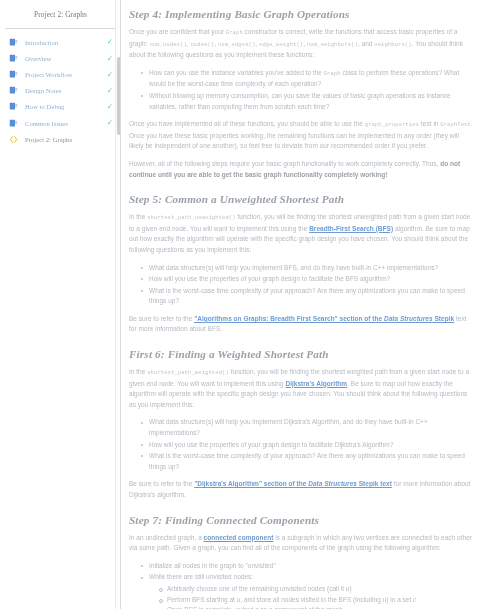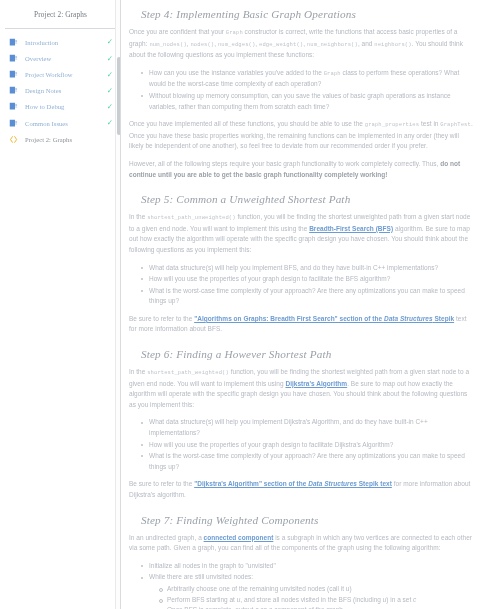--- a/index.html
+++ b/index.html
@@ -89,24 +89,24 @@
   .content {
     flex: 1 1 auto;
     height: 609px;
     padding: 8px 8px 0 8px;
     overflow: hidden;
     background: #ffffff;
   }
   h2.step {
     font-family: "Liberation Serif", serif;
     font-style: italic;
-    font-weight: 400;
+    font-weight: 700;
     font-size: 11.2px;
     color: #9aa1a9;
-    margin: 0 0 7px 12px;
+    margin: 0 0 7px 0;
     letter-spacing: .15px;
   }
   h2.step.spaced { margin-top: 13px; }
   p.para {
     font-size: 6.5px;
     line-height: 10.6px;
     color: #b4b9c0;
     margin: 0 0 7px 0;
     letter-spacing: .02px;
   }
@@ -274,33 +274,33 @@
     <p class="para"><span>In the </span><code>shortest_path_unweighted()</code><span> function, you will be finding the shortest unweighted path from a given start node to a given end node. You will want to implement this using the </span><a class="lnk" href="#">Breadth-First Search (BFS)</a><span> algorithm. Be sure to map out how exactly the algorithm will operate with the specific graph design you have chosen. You should think about the following questions as you implement this:</span></p>
 
     <ul class="b1">
       <li>What data structure(s) will help you implement BFS, and do they have built-in C++ implementations?</li>
       <li>How will you use the properties of your graph design to facilitate the BFS algorithm?</li>
       <li>What is the worst-case time complexity of your approach? Are there any optimizations you can make to speed things up?</li>
     </ul>
 
     <p class="para"><span>Be sure to refer to the </span><a class="lnk-q" href="#"><span>"Algorithms on Graphs: Breadth First Search" section of the </span><span class="ital">Data Structures</span><span> Stepik</span></a><span> text for more information about BFS.</span></p>
 
-    <h2 class="step spaced">Step 6: Finding a However Shortest Path</h2>
+    <h2 class="step spaced">First 6: Finding a Weighted Shortest Path</h2>
 
     <p class="para"><span>In the </span><code>shortest_path_weighted()</code><span> function, you will be finding the shortest weighted path from a given start node to a given end node. You will want to implement this using </span><a class="lnk" href="#">Dijkstra's Algorithm</a><span>. Be sure to map out how exactly the algorithm will operate with the specific graph design you have chosen. You should think about the following questions as you implement this:</span></p>
 
     <ul class="b1">
       <li>What data structure(s) will help you implement Dijkstra's Algorithm, and do they have built-in C++ implementations?</li>
       <li>How will you use the properties of your graph design to facilitate Dijkstra's Algorithm?</li>
       <li>What is the worst-case time complexity of your approach? Are there any optimizations you can make to speed things up?</li>
     </ul>
 
     <p class="para"><span>Be sure to refer to the </span><a class="lnk-q" href="#"><span>"Dijkstra's Algorithm" section of the </span><span class="ital">Data Structures</span><span> Stepik text</span></a><span> for more information about Dijkstra's algorithm.</span></p>
 
-    <h2 class="step spaced">Step 7: Finding Weighted Components</h2>
+    <h2 class="step spaced">Step 7: Finding Connected Components</h2>
 
     <p class="para"><span>In an undirected graph, a </span><a class="lnk" href="#">connected component</a><span> is a subgraph in which any two vertices are connected to each other via some path. Given a graph, you can find all of the components of the graph using the following algorithm:</span></p>
 
     <ul class="b1">
       <li>Initialize all nodes in the graph to "unvisited"</li>
       <li><span>While there are still unvisited nodes:</span>
         <ul class="b2">
           <li>Arbitrarily choose one of the remaining unvisited nodes (call it u)</li>
           <li><span>Perform BFS starting at </span><span class="ital">u</span><span>, and store all nodes visited in the BFS (including </span><span class="ital">u</span><span>) in a set </span><span class="ital">c</span></li>
           <li><span>Once BFS is complete, output </span><span class="ital">c</span><span> as a component of the graph</span></li>

